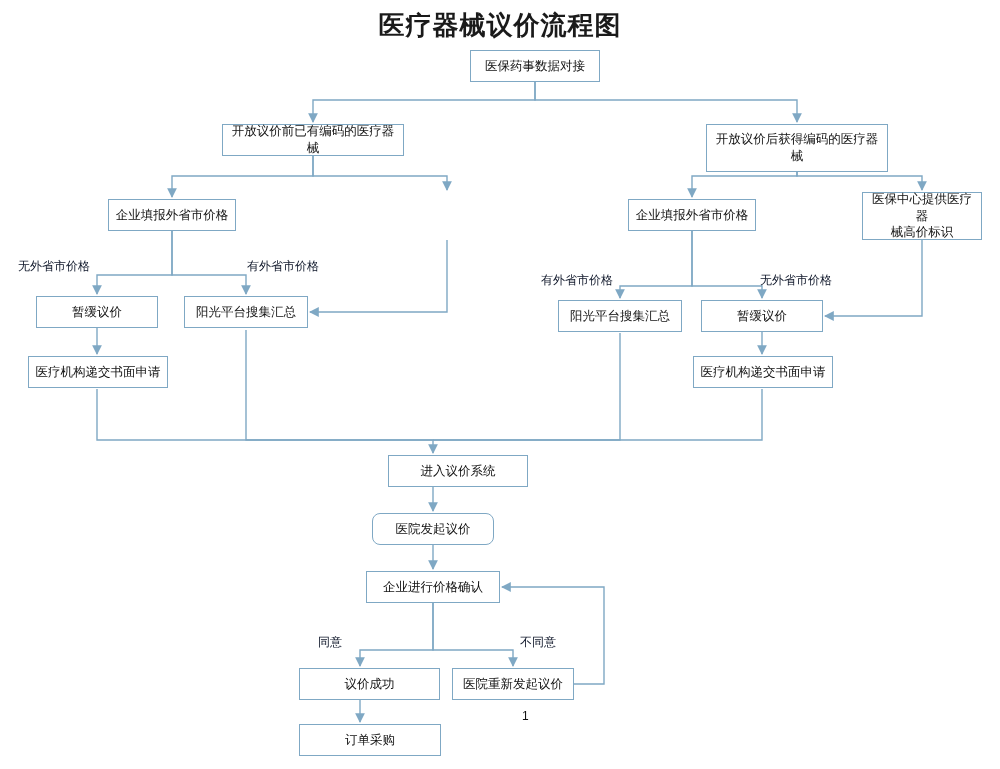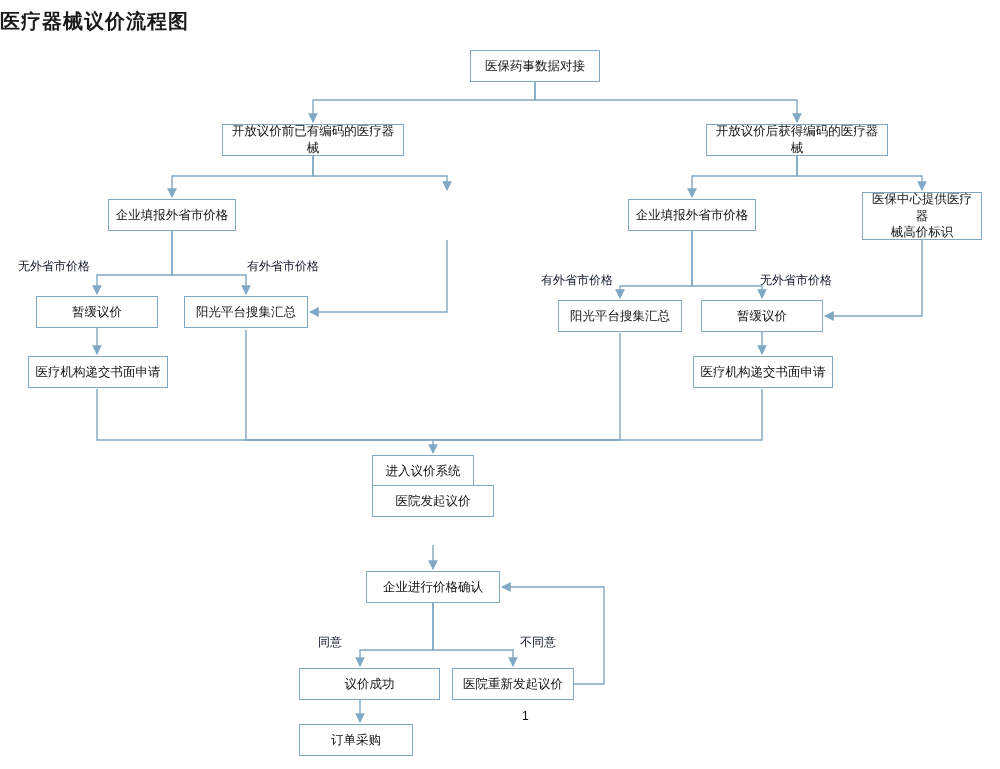--- a/index.html
+++ b/index.html
@@ -8,21 +8,22 @@
     background:#ffffff;
     font-family:"Liberation Sans","DejaVu Sans",sans-serif;
     position:relative;
     overflow:hidden;
   }
   #stage{position:absolute;left:0;top:0;width:1000px;height:769px;}
   svg.edges{position:absolute;left:0;top:0;width:1000px;height:769px;}
   .title{
     position:absolute;
     left:0;right:0;top:8px;
-    font-size:20px;
+    text-align:center;
+    font-size:26px;
     font-weight:bold;
     color:#1a1a1a;
     letter-spacing:1px;
     font-family:"Liberation Serif","DejaVu Serif",serif;
   }
   .node{
     position:absolute;
     box-sizing:border-box;
     border:1px solid #7fa8c4;
     background:#ffffff;
@@ -100,21 +101,21 @@
       <path d="M574,684 L604,684 L604,587 L502,587"></path>
 
       <path d="M360,700 L360,722"></path>
     </g>
   </svg>
 
   <div class="node" style="left:222px;top:124px;width:182px;height:32px;">开放议价前已有编码的医疗器械</div>
 
   <div class="node" style="left:470px;top:50px;width:130px;height:32px;">医保药事数据对接</div>
 
-  <div class="node" style="left:706px;top:124px;width:182px;height:32px;">开放议价后获得编码的医疗器械</div>
+  <div class="node" style="left:706px;top:124px;width:182px;height:48px;">开放议价后获得编码的医疗器械</div>
 
   <div class="node" style="left:108px;top:199px;width:128px;height:32px;">企业填报外省市价格</div>
 
 
   <div class="node" style="left:628px;top:199px;width:128px;height:32px;">企业填报外省市价格</div>
 
   <div class="node" style="left:862px;top:192px;width:120px;height:48px;">医保中心提供医疗器
 械高价标识</div>
 
   <div class="node" style="left:36px;top:296px;width:122px;height:32px;">暂缓议价</div>
@@ -122,31 +123,31 @@
   <div class="node" style="left:184px;top:296px;width:124px;height:32px;">阳光平台搜集汇总</div>
 
   <div class="node" style="left:28px;top:356px;width:140px;height:32px;">医疗机构递交书面申请</div>
 
   <div class="node" style="left:558px;top:300px;width:124px;height:32px;">阳光平台搜集汇总</div>
 
   <div class="node" style="left:701px;top:300px;width:122px;height:32px;">暂缓议价</div>
 
   <div class="node" style="left:693px;top:356px;width:140px;height:32px;">医疗机构递交书面申请</div>
 
-  <div class="node" style="left:372px;top:455px;width:102px;height:32px;">进入议价系统</div>
+  <div class="node" style="left:388px;top:455px;width:140px;height:32px;">进入议价系统</div>
 
-  <div class="node" style="left:372px;top:485px;width:122px;height:32px;">医院发起议价</div>
+  <div class="node" style="left:372px;top:513px;width:122px;height:32px;border-radius:8px;">医院发起议价</div>
 
   <div class="node" style="left:366px;top:571px;width:134px;height:32px;text-align:center;">企业进行价格确认</div>
 
   <div class="node" style="left:299px;top:668px;width:141px;height:32px;">议价成功</div>
 
   <div class="node" style="left:452px;top:668px;width:122px;height:32px;">医院重新发起议价</div>
 
-  <div class="node" style="left:299px;top:724px;width:114px;height:32px;">订单采购</div>
+  <div class="node" style="left:299px;top:724px;width:142px;height:32px;">订单采购</div>
 
   <div class="edge-label" style="left:18px;top:258px;">无外省市价格</div>
   <div class="edge-label" style="left:247px;top:258px;">有外省市价格</div>
   <div class="edge-label" style="left:541px;top:272px;">有外省市价格</div>
   <div class="edge-label" style="left:760px;top:272px;">无外省市价格</div>
   <div class="edge-label" style="left:318px;top:634px;">同意</div>
   <div class="edge-label" style="left:520px;top:634px;">不同意</div>
 
   <div class="pagenum" style="left:522px;top:709px;">1</div>
 

